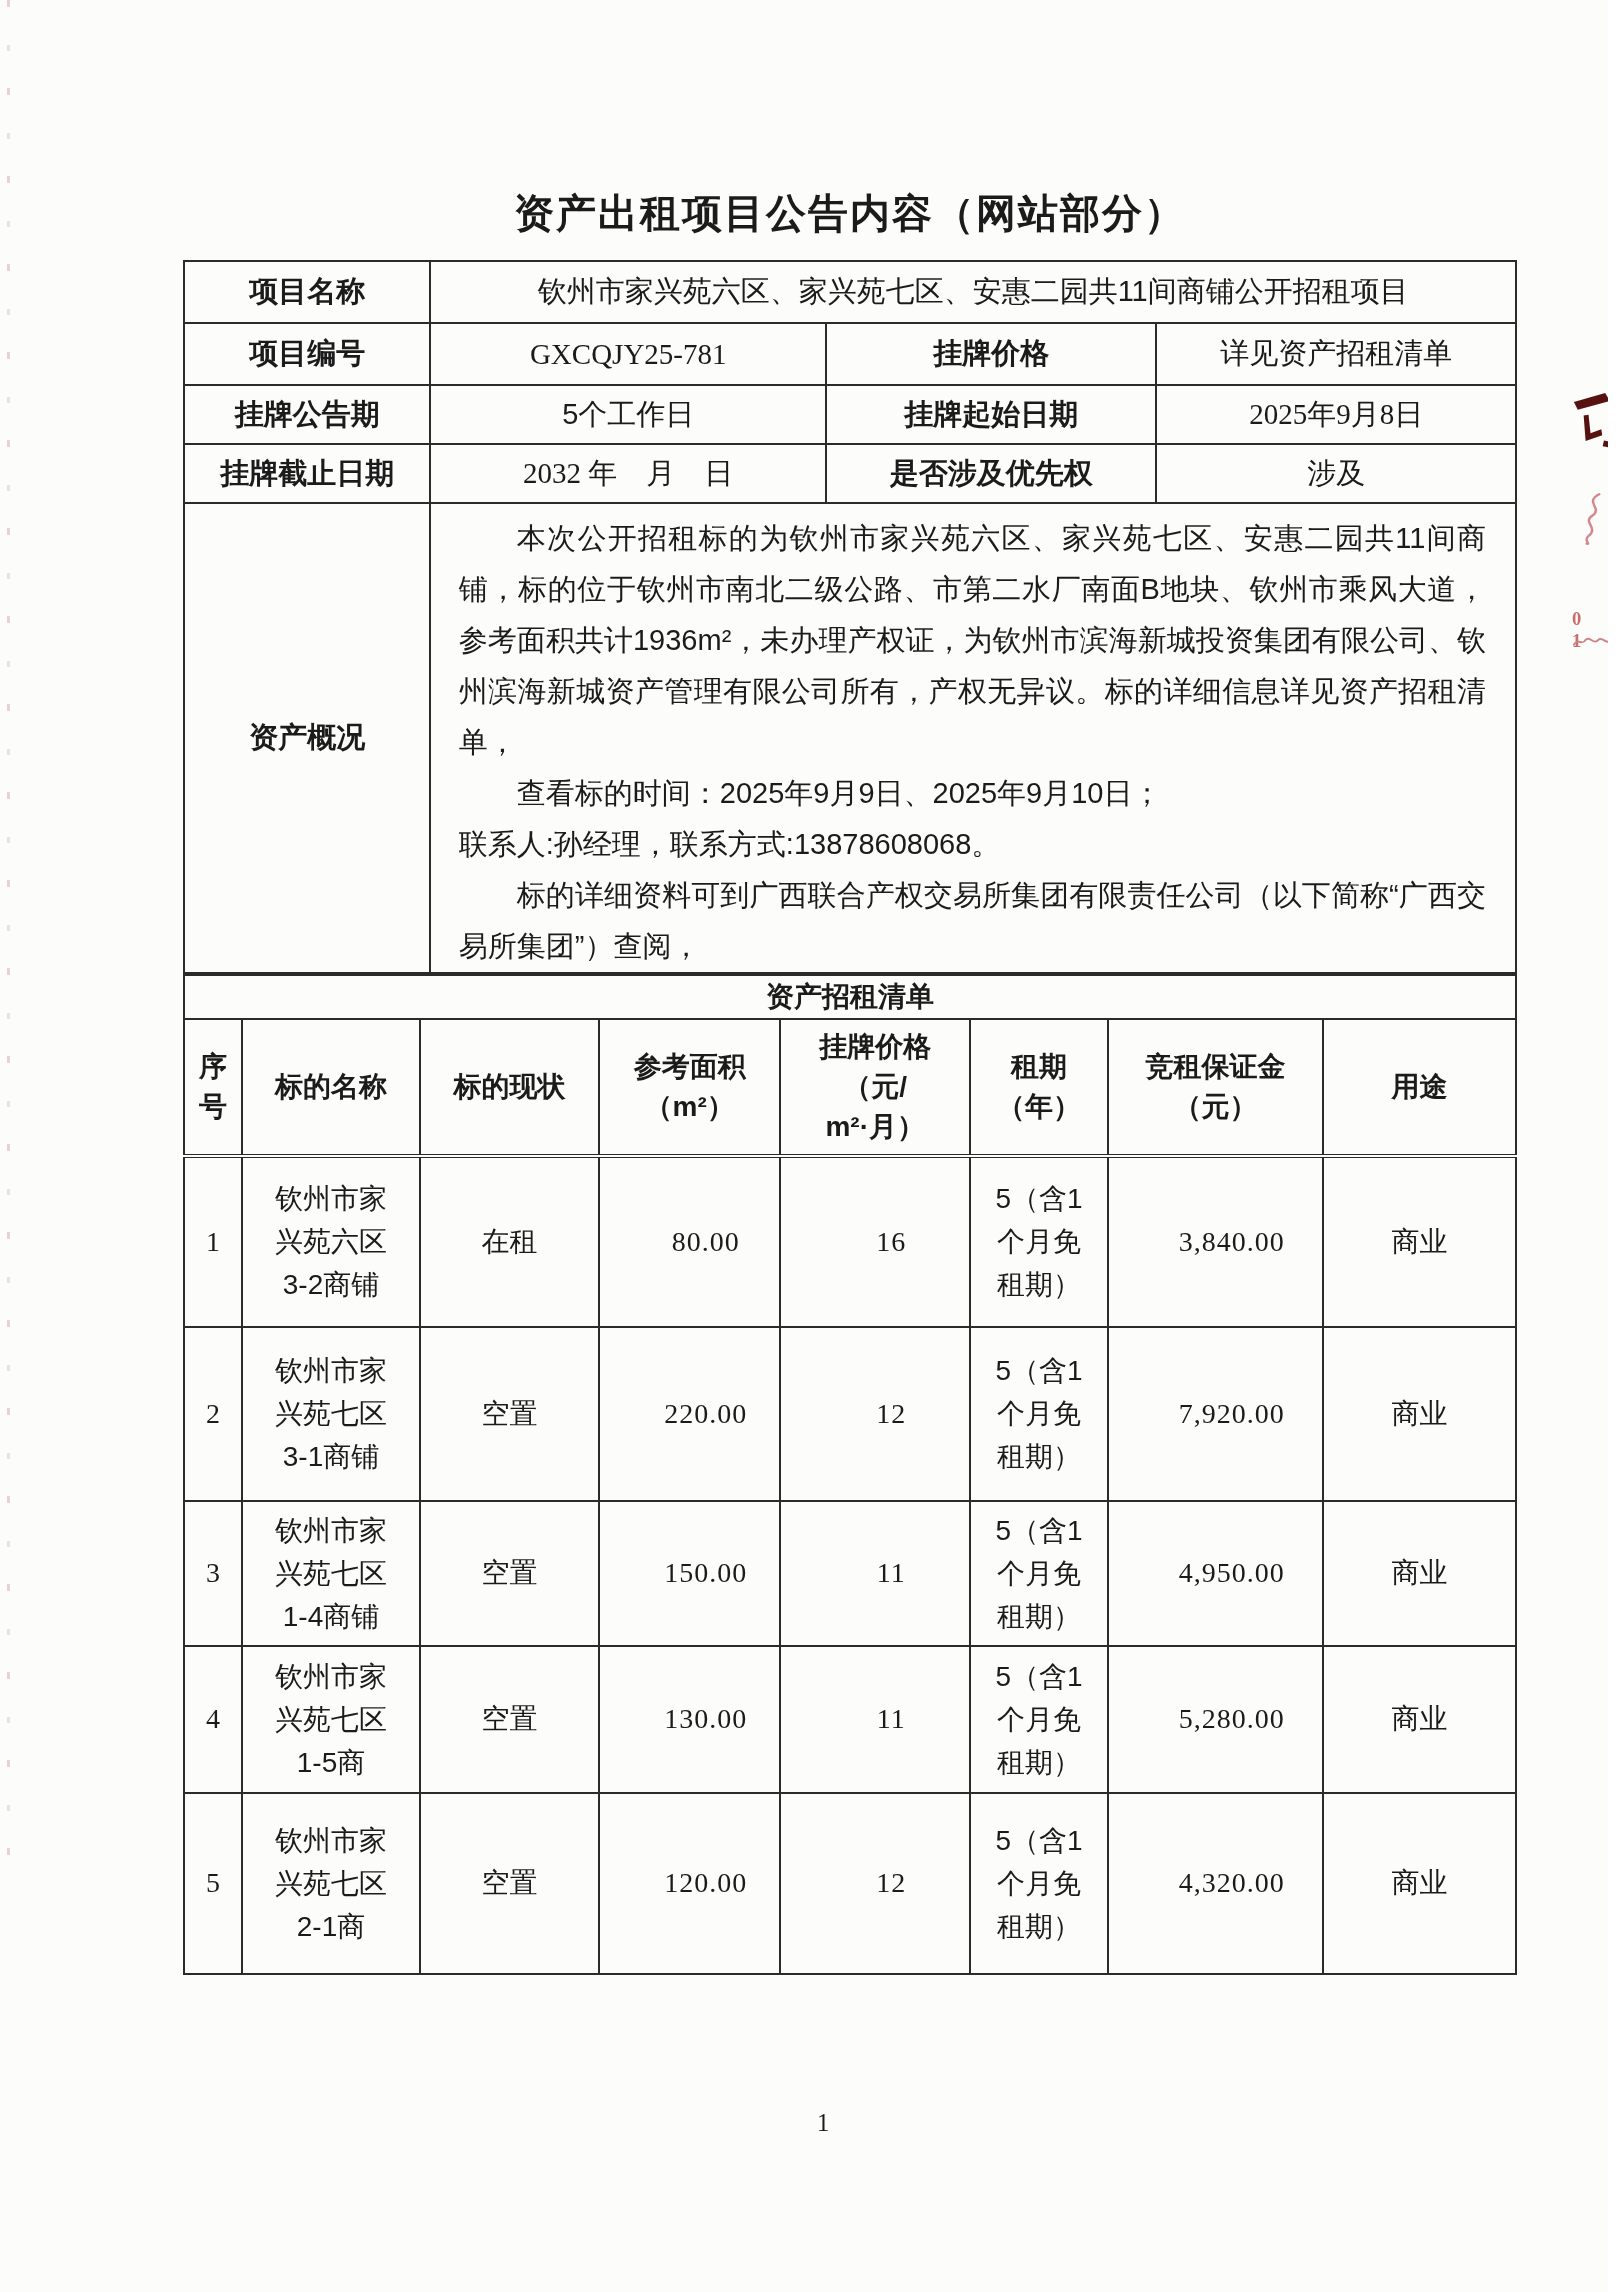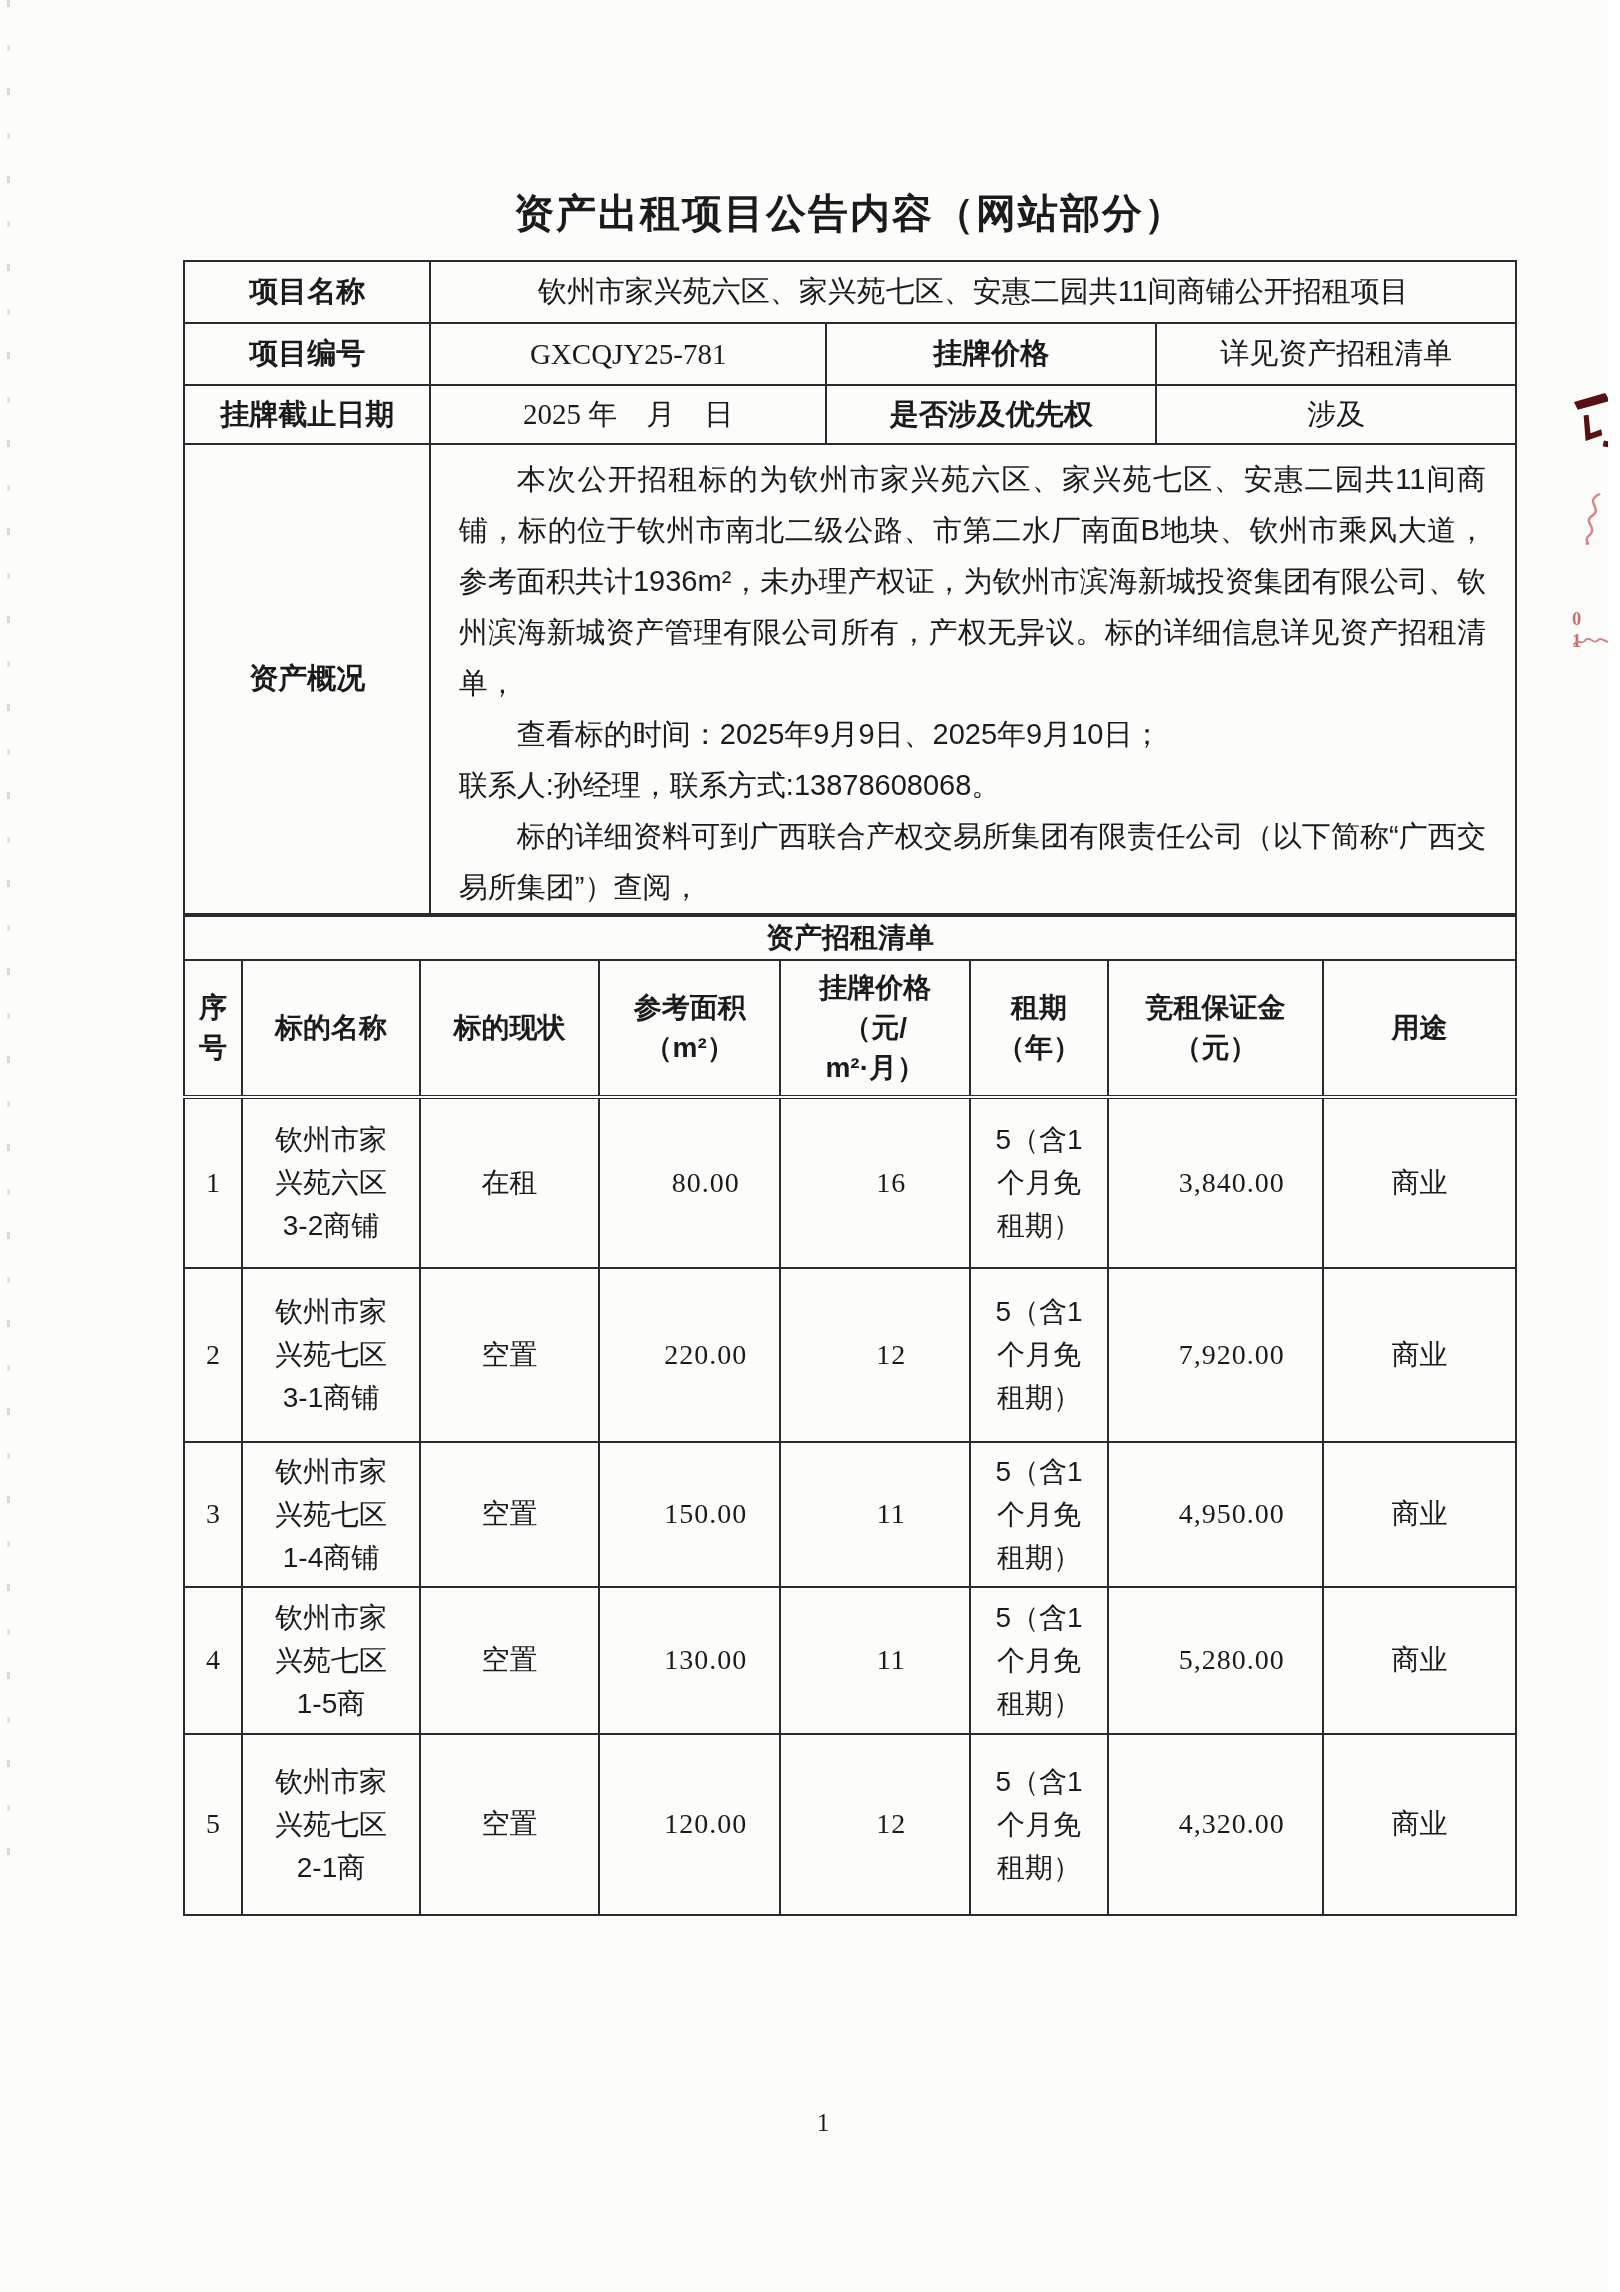--- a/index.html
+++ b/index.html
@@ -78,22 +78,28 @@
         <td class="lbl">项目名称</td>
         <td colspan="3">钦州市家兴苑六区、家兴苑七区、安惠二园共11间商铺公开招租项目</td>
       </tr>
       <tr class="h63">
         <td class="lbl">项目编号</td>
         <td class="num">GXCQJY25-781</td>
         <td class="lbl">挂牌价格</td>
         <td>详见资产招租清单</td>
       </tr>
       <tr class="h60">
+        <td class="lbl">挂牌公告期</td>
+        <td>5个工作日</td>
+        <td class="lbl">挂牌起始日期</td>
+        <td class="num">2025年9月8日</td>
+      </tr>
+      <tr class="h60">
         <td class="lbl">挂牌截止日期</td>
-        <td class="num">2025 年　月　日</td>
+        <td class="num">2032 年　月　日</td>
         <td class="lbl">是否涉及优先权</td>
         <td>涉及</td>
       </tr>
       <tr class="overview-row">
         <td class="lbl">资产概况</td>
         <td colspan="3" class="overview-cell">
           <p class="indent">本次公开招租标的为钦州市家兴苑六区、家兴苑七区、安惠二园共11间商铺，标的位于钦州市南北二级公路、市第二水厂南面B地块、钦州市乘风大道，参考面积共计1936m²，未办理产权证，为钦州市滨海新城投资集团有限公司、钦州滨海新城资产管理有限公司所有，产权无异议。标的详细信息详见资产招租清单，</p>
           <p class="indent">查看标的时间：2025年9月9日、2025年9月10日；</p>
           <p>联系人:孙经理，联系方式:13878608068。</p>
           <p class="indent">标的详细资料可到广西联合产权交易所集团有限责任公司（以下简称“广西交易所集团”）查阅，</p>

